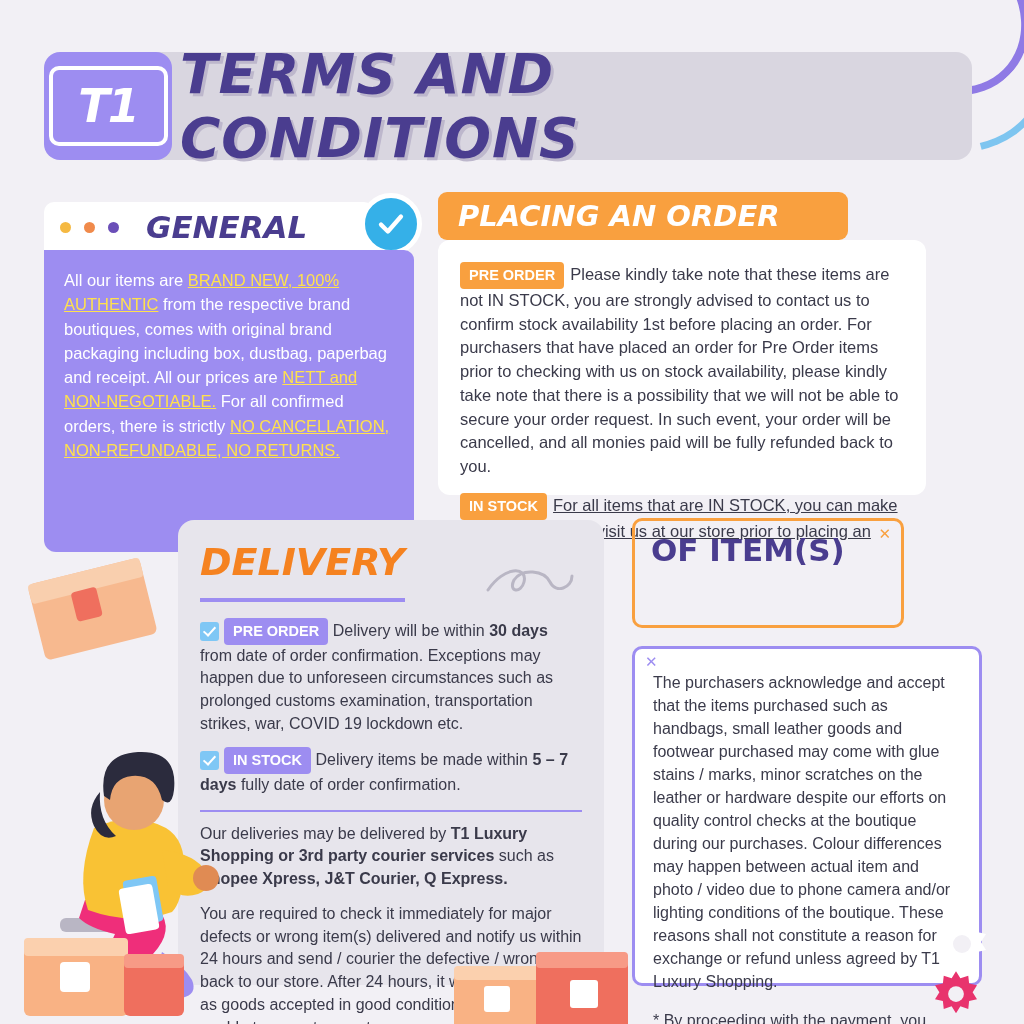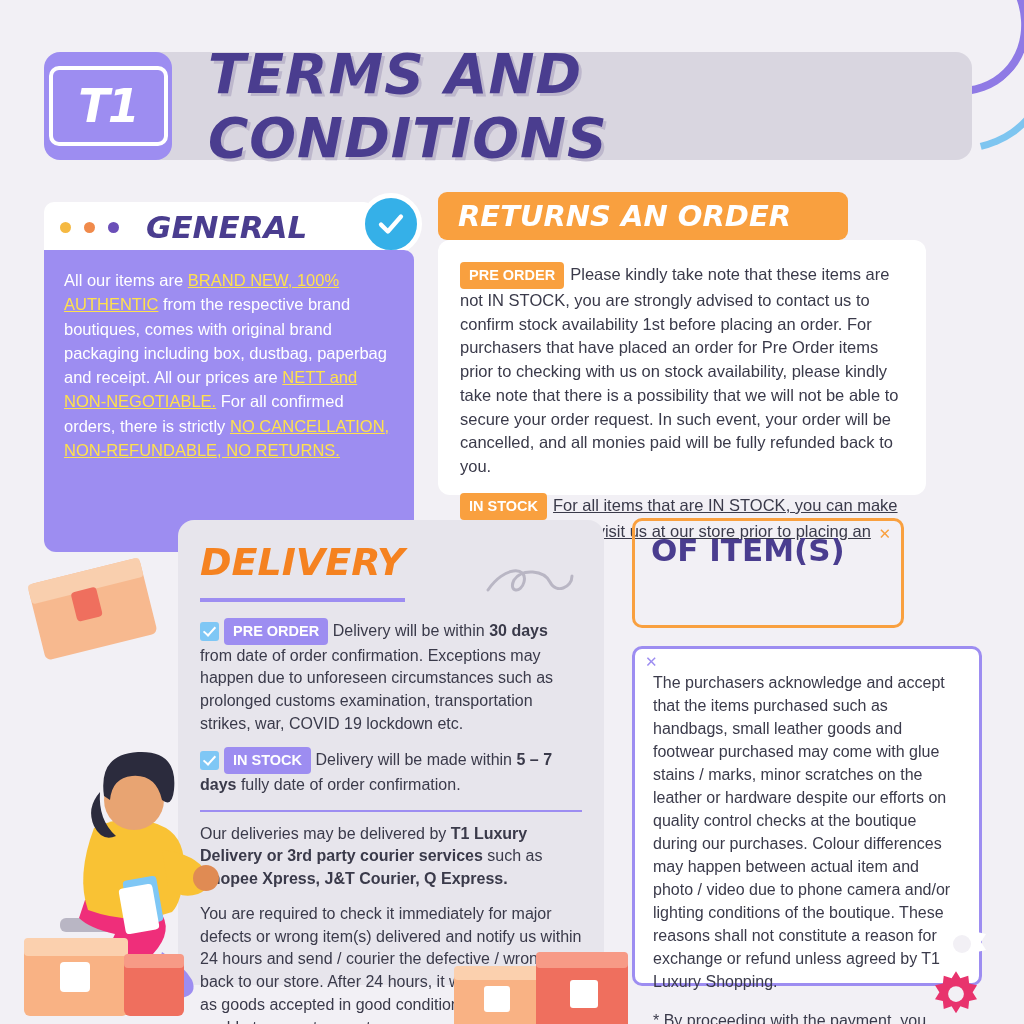--- a/index.html
+++ b/index.html
@@ -36,21 +36,20 @@
     position:absolute; left:82px; top:52px; width:890px; height:108px;
     background:#d9d6e0; border-radius:16px;
   }
   .header-title{
     position:absolute; left:180px; top:52px; width:790px; height:108px;
     display:flex; align-items:center; justify-content:center;
     font-family:"DejaVu Sans", sans-serif;
     font-weight:bold; font-style:italic;
     font-size:55px; letter-spacing:1px; color:#4a3d8f;
     text-shadow:3px 3px 0 #bdb7cc;
-    margin-left:28px;
   }
   .logo-box{
     position:absolute; left:44px; top:52px; width:128px; height:108px;
     background:#9d8df1; border-radius:16px;
     display:flex; align-items:center; justify-content:center;
   }
   .logo-inner{
     width:119px; height:80px; border:4px solid #ffffff; border-radius:10px;
     display:flex; align-items:center; justify-content:center;
     color:#fff; font-family:"DejaVu Sans", sans-serif; font-weight:bold;
@@ -181,21 +180,21 @@
 </div>
 <div class="check-badge">
   <svg viewBox="0 0 24 24">
       <path d="M4 12.5 L9.5 18 L20 6" fill="none" stroke="#ffffff" stroke-width="3.4" stroke-linecap="round" stroke-linejoin="round"></path>
     </svg>
 </div>
 <div class="general-body">
   <span>All our items are </span><span class="hl u">BRAND NEW, 100% AUTHENTIC</span><span> from the respective brand boutiques, comes with original brand packaging including box, dustbag, paperbag and receipt. All our prices are </span><span class="hl u">NETT and NON-NEGOTIABLE.</span><span>  For all confirmed orders, there is strictly </span><span class="hl u">NO CANCELLATION, NON-REFUNDABLE, NO RETURNS.</span>
 </div>
 
-<div class="placing-head">RETURNS AN ORDER</div>
+<div class="placing-head">PLACING AN ORDER</div>
 <div class="placing-body">
   <p style="margin:0">
     <span class="tag">PRE ORDER</span><span>Please kindly take note that these items are not IN STOCK, you are strongly advised to contact us to confirm stock availability 1st before placing an order.  For purchasers that have placed an order for Pre Order items prior to checking with us on stock availability, please kindly take note that there is a possibility that we will not be able to secure your order request.  In such event, your order will be cancelled, and all monies paid will be fully refunded back to you.</span>
   </p>
   <p class="p2" style="margin-bottom:0">
     <span class="tag">IN STOCK</span><span>For all items that are IN STOCK, you can make an appointment to visit us at our store prior to placing an order.</span>
   </p>
 </div>
 
 <div class="delivery-card">
@@ -206,27 +205,27 @@
     </svg>
   </span>
 
   <p class="blk" style="margin-top:16px">
     <span class="chk"></span><span class="tag-p">PRE ORDER</span>
     <span>Delivery will be within </span><span class="bold">30 days</span><span> from date of order confirmation.  Exceptions may happen due to unforeseen circumstances such as prolonged customs examination, transportation strikes, war, COVID 19 lockdown etc.</span>
   </p>
 
   <p class="blk">
     <span class="chk"></span><span class="tag-p">IN STOCK</span>
-    <span>Delivery will be made within </span><span class="bold">5 – 7 days</span><span> fully date of order confirmation.</span>
+    <span>Delivery items be made within </span><span class="bold">5 – 7 days</span><span> fully date of order confirmation.</span>
   </p>
 
   <div class="hr-line"></div>
 
   <p>
-    <span>Our deliveries may be delivered by </span><span class="bold">T1 Luxury Delivery or 3rd party courier services</span><span> such as </span><span class="bold">Shopee Xpress, J&amp;T Courier, Q Express.</span>
+    <span>Our deliveries may be delivered by </span><span class="bold">T1 Luxury Shopping or 3rd party courier services</span><span> such as </span><span class="bold">Shopee Xpress, J&amp;T Courier, Q Express.</span>
   </p>
 
   <p class="blk">You are required to check it immediately for major defects or wrong item(s) delivered and notify us within 24 hours and send / courier the defective / wrong item back to our store.  After 24 hours, it will be considered as goods accepted in good condition and we are unable to accept any returns.</p>
 </div>
 
 <div class="cond-head">
   <span class="x">✕</span>
   <div class="cond-title">
     <div>OF ITEM(S)</div>
   </div>

